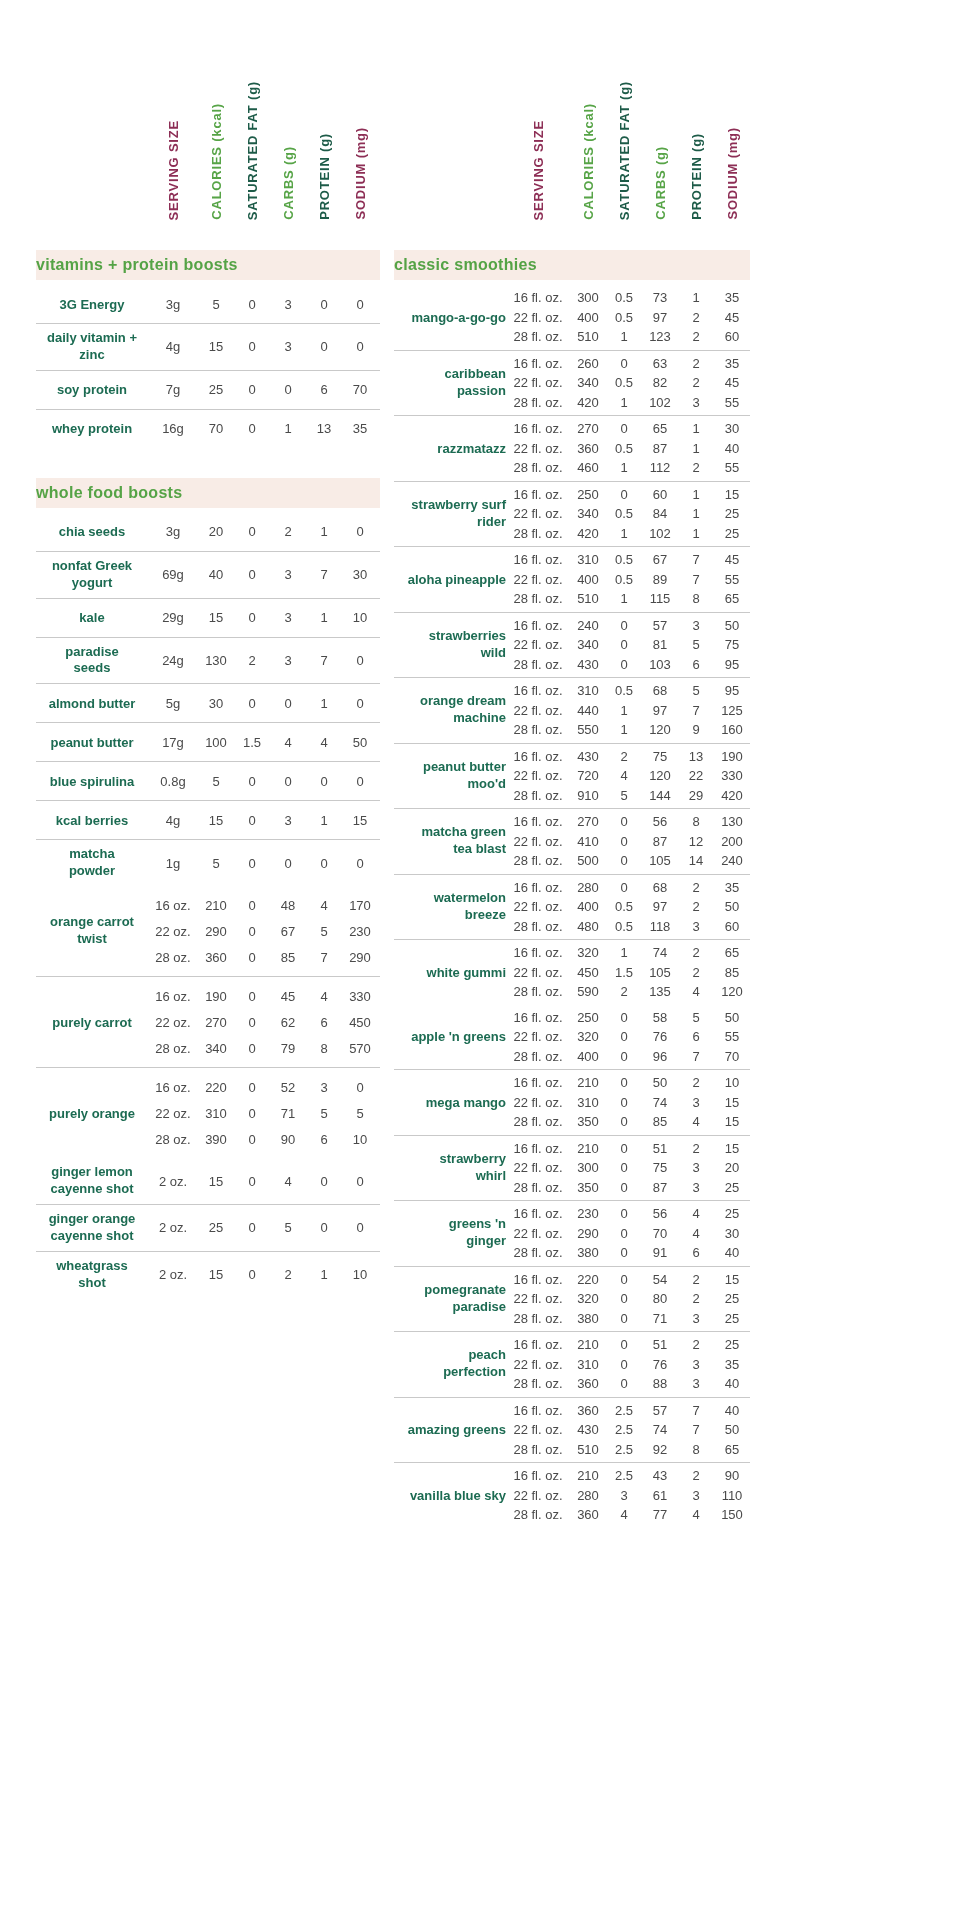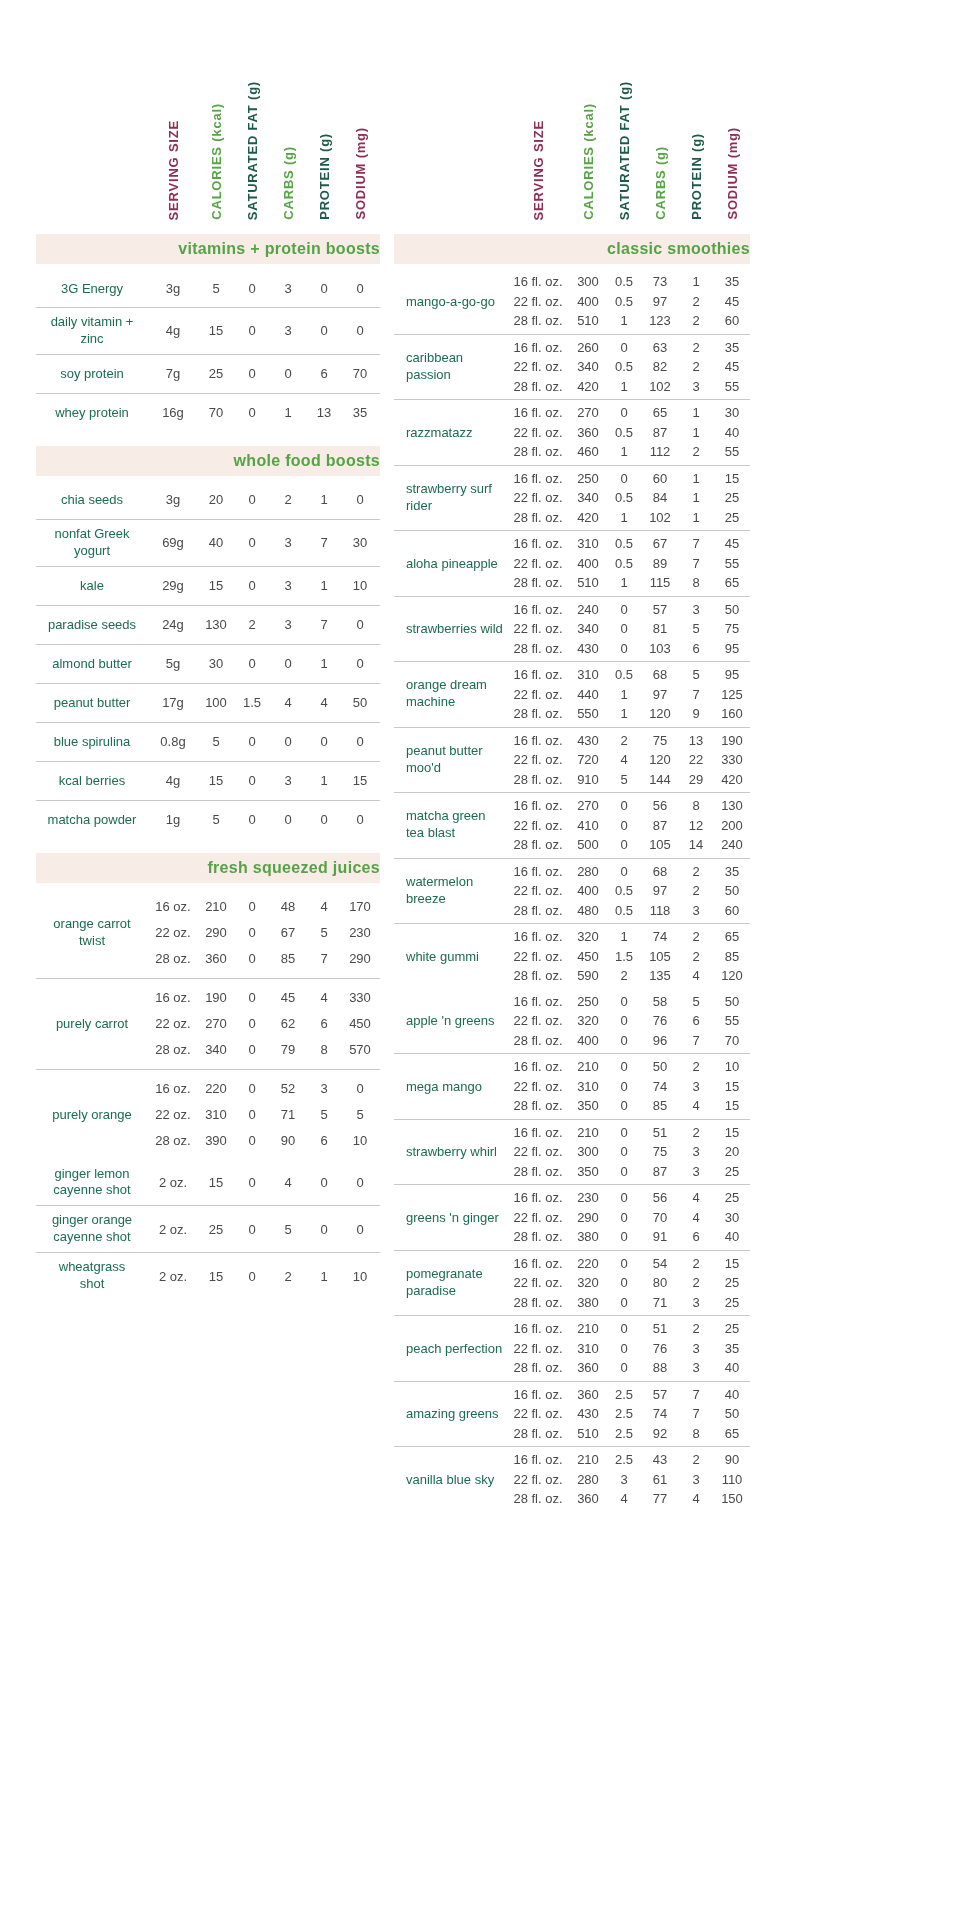--- a/index.html
+++ b/index.html
@@ -20,33 +20,33 @@
   .col-head{display:flex;justify-content:center;align-items:flex-end}
   .col-head span{
     writing-mode:vertical-rl;
     transform:rotate(180deg);
     white-space:nowrap;
     font-size:13px;
     font-weight:700;
     letter-spacing:.8px;
   }
 
-  .section-bar{width:100%;height:30px;background:var(--bar-bg);display:flex;align-items:center;justify-content:flex-end;margin:14px 0 5px}
+  .section-bar{width:100%;height:30px;background:var(--bar-bg);display:flex;align-items:center;justify-content:flex-start;margin:30px 0 5px}
   .section-title{color:var(--title);font-size:16px;font-weight:700;letter-spacing:.3px}
 
   .group{display:flex;align-items:center}
   .group.sep{border-top:1px solid var(--sep)}
   .panel-left .group{padding:6px 0}
   .panel-right .group{padding:3px 0}
 
   .cell{flex:none}
   .cell-name{width:112px}
   .panel-left .cell-name{text-align:center;padding:0 11px}
-  .panel-right .cell-name{padding-left:12px}
-  .name-text{color:var(--name);font-weight:400;font-size:13px;line-height:1.3;display:inline-block}
+  .panel-right .cell-name{text-align:right;padding-left:12px}
+  .name-text{color:var(--name);font-weight:700;font-size:13px;line-height:1.3;display:inline-block}
 
   .sizes{display:flex;flex-direction:column;flex:1}
   .size-row{display:flex;align-items:center}
   .panel-left .size-row{min-height:26px}
   .panel-right .size-row{min-height:19.5px}
 
   .panel-left .cell-serving{width:50px}
   .panel-right .cell-serving{width:64px}
   .cell-serving{text-align:center;font-size:13px;color:var(--val)}
   .cell-num{width:36px;text-align:center;font-size:13px;color:var(--val)}
@@ -249,23 +249,20 @@
               <div class="cell cell-serving">1g</div>
               <div class="cell cell-num">5</div>
               <div class="cell cell-num">0</div>
               <div class="cell cell-num">0</div>
               <div class="cell cell-num">0</div>
               <div class="cell cell-num">0</div>
             </div>
           </div>
         </div>
       </div>
-      <div class="section-bar">
-        <span class="section-title">fresh squeezed juices</span>
-      </div>
       <div class="section-body">
         <div class="group">
           <div class="cell cell-name"><span class="name-text">orange carrot twist</span></div>
           <div class="sizes">
             <div class="size-row">
               <div class="cell cell-serving">16 oz.</div>
               <div class="cell cell-num">210</div>
               <div class="cell cell-num">0</div>
               <div class="cell cell-num">48</div>
               <div class="cell cell-num">4</div>

